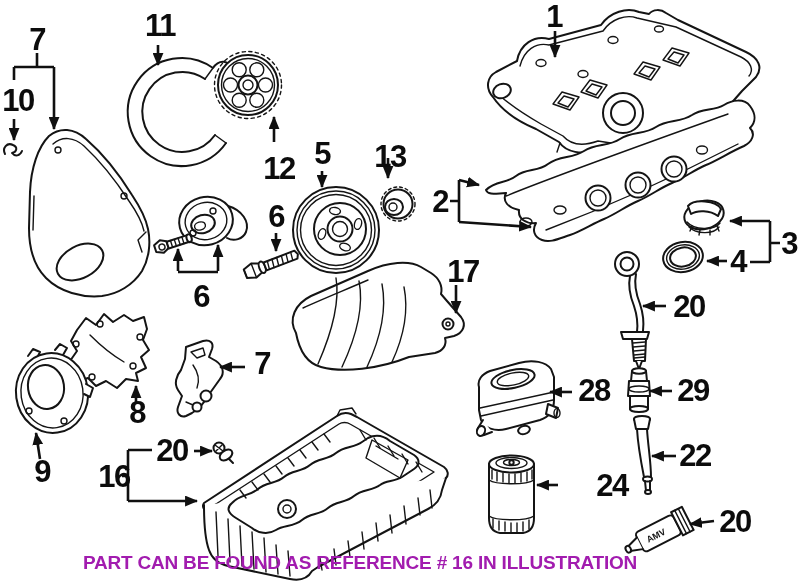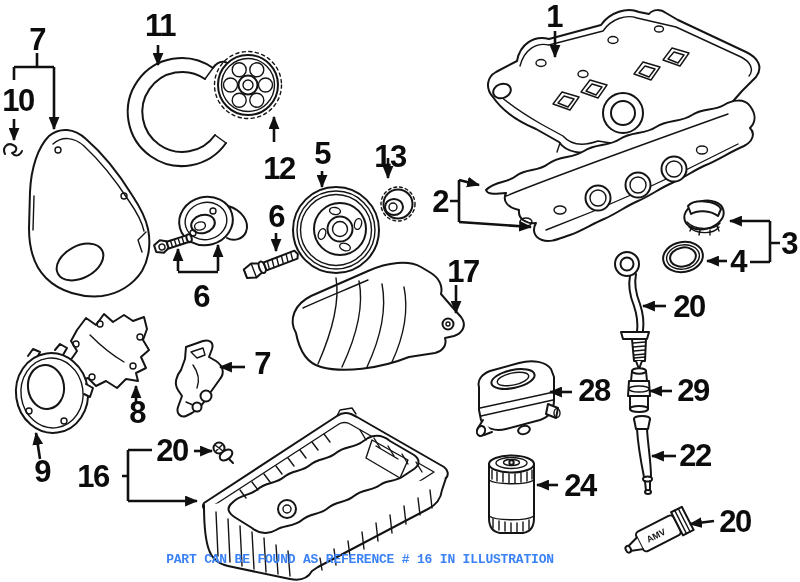--- a/index.html
+++ b/index.html
@@ -3,22 +3,22 @@
 <meta charset="utf-8">
 <style>
   html,body{margin:0;padding:0;background:#fff;}
   #stage{position:relative;width:800px;height:582px;background:#ffffff;overflow:hidden;
          font-family:"Liberation Sans", sans-serif;}
   #art{position:absolute;left:0;top:0;}
   .ref{position:absolute;transform:translate(-50%,-50%);color:#0c0c0c;
        font-size:31px;font-weight:700;letter-spacing:-1.5px;line-height:1;
        font-family:"Liberation Sans", sans-serif;white-space:nowrap;}
   #note{position:absolute;left:360px;top:552px;transform:translateX(-50%);
-        color:#3b82f6;font-size:13px;font-weight:700;letter-spacing:-0.2px;
-        white-space:nowrap;font-family:Liberation Mono, monospace;}
+        color:#a21caf;font-size:19px;font-weight:700;letter-spacing:-0.2px;
+        white-space:nowrap;font-family:Liberation Sans, sans-serif;}
   .p{stroke:#141414;stroke-width:2;fill:#ffffff;stroke-linejoin:round;stroke-linecap:round;}
   .t{stroke:#141414;stroke-width:1.4;fill:none;stroke-linejoin:round;stroke-linecap:round;}
   .ld{stroke:#101010;stroke-width:2.6;fill:none;stroke-linecap:butt;}
 </style>
 </head>
 <body>
 
 <div id="stage">
 
 <svg id="art" width="800" height="582" viewBox="0 0 800 582">
@@ -318,25 +318,25 @@
 <div class="ref" style="left:276px;top:216px">6</div>
 <div class="ref" style="left:37px;top:39px">7</div>
 <div class="ref" style="left:137px;top:412px">8</div>
 <div class="ref" style="left:42px;top:471px">9</div>
 <div class="ref" style="left:18px;top:100px">10</div>
 <div class="ref" style="left:160px;top:25px">11</div>
 <div class="ref" style="left:279px;top:168px">12</div>
 <div class="ref" style="left:390px;top:156px">13</div>
 <div class="ref" style="left:201px;top:296px">6</div>
 <div class="ref" style="left:262px;top:363px">7</div>
-<div class="ref" style="left:93px;top:476px">16</div>
+<div class="ref" style="left:114px;top:476px">16</div>
 <div class="ref" style="left:463px;top:271px">17</div>
 <div class="ref" style="left:735px;top:521px">20</div>
 <div class="ref" style="left:172px;top:450px">20</div>
 <div class="ref" style="left:689px;top:306px">20</div>
 <div class="ref" style="left:693px;top:390px">29</div>
 <div class="ref" style="left:695px;top:455px">22</div>
 <div class="ref" style="left:594px;top:390px">28</div>
-<div class="ref" style="left:580px;top:485px">24</div>
+<div class="ref" style="left:612px;top:485px">24</div>
 
 <div id="note">PART CAN BE FOUND AS REFERENCE # 16 IN ILLUSTRATION</div>
 
 </div>
 
 </body></html>

